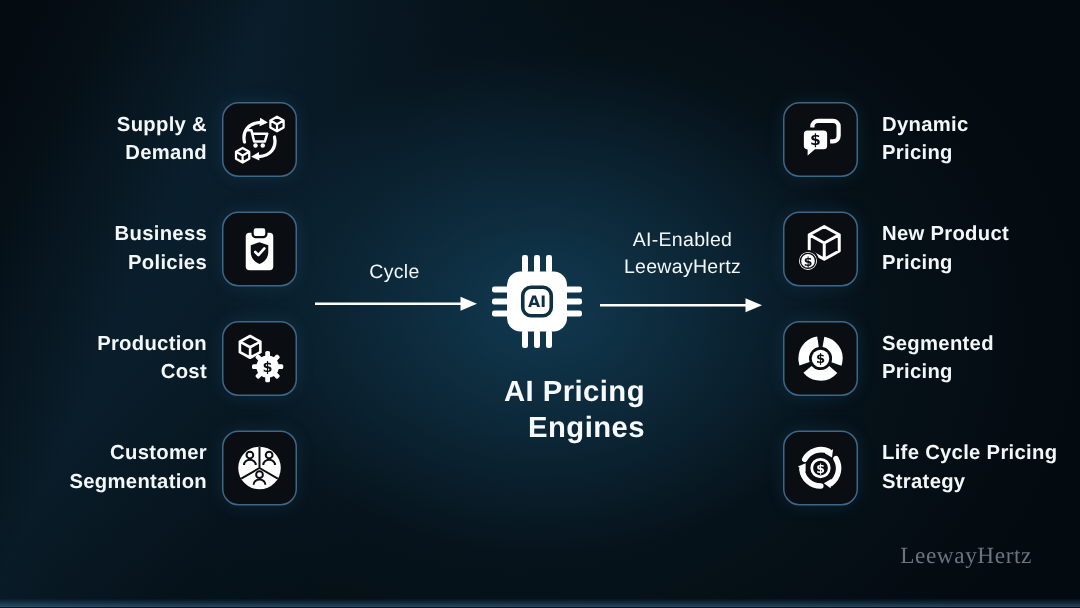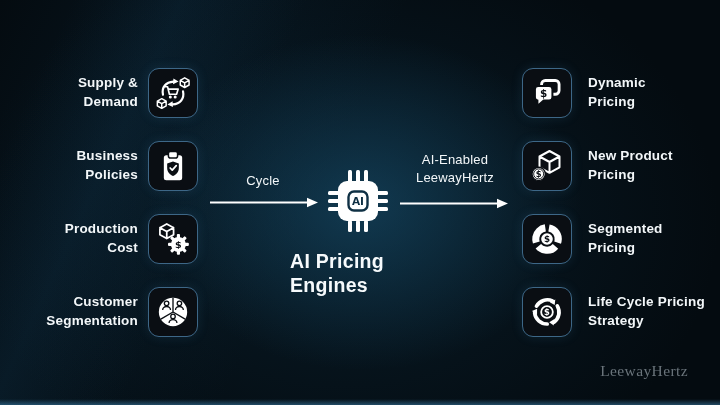--- a/index.html
+++ b/index.html
@@ -37,21 +37,21 @@
   .r4{top:293px;} .t4{top:287px;}
   .tile-left{left:148px;}
   .tile-right{left:522px;}
   .arrow{position:absolute;}
   .arrow-label{
     position:absolute;font-size:13px;font-weight:400;color:#f3f7f9;
     text-align:center;line-height:18px;letter-spacing:0.2px;
   }
   .chip{position:absolute;left:324px;top:162px;}
   .caption{
-    position:absolute;left:290px;top:249px;width:140px;text-align:left;
+    position:absolute;left:290px;top:249px;width:140px;text-align:right;
     font-size:19.5px;font-weight:700;line-height:24px;color:#f6fafc;letter-spacing:0.3px;
   }
   .watermark{
     position:absolute;right:32px;top:362px;
     font-family:"Liberation Serif","DejaVu Serif",serif;
     font-size:15.5px;color:#6a747b;letter-spacing:0.4px;
   }
   text.g{font-family:"DejaVu Sans",sans-serif;font-weight:bold;}
 </style>
 </head>

